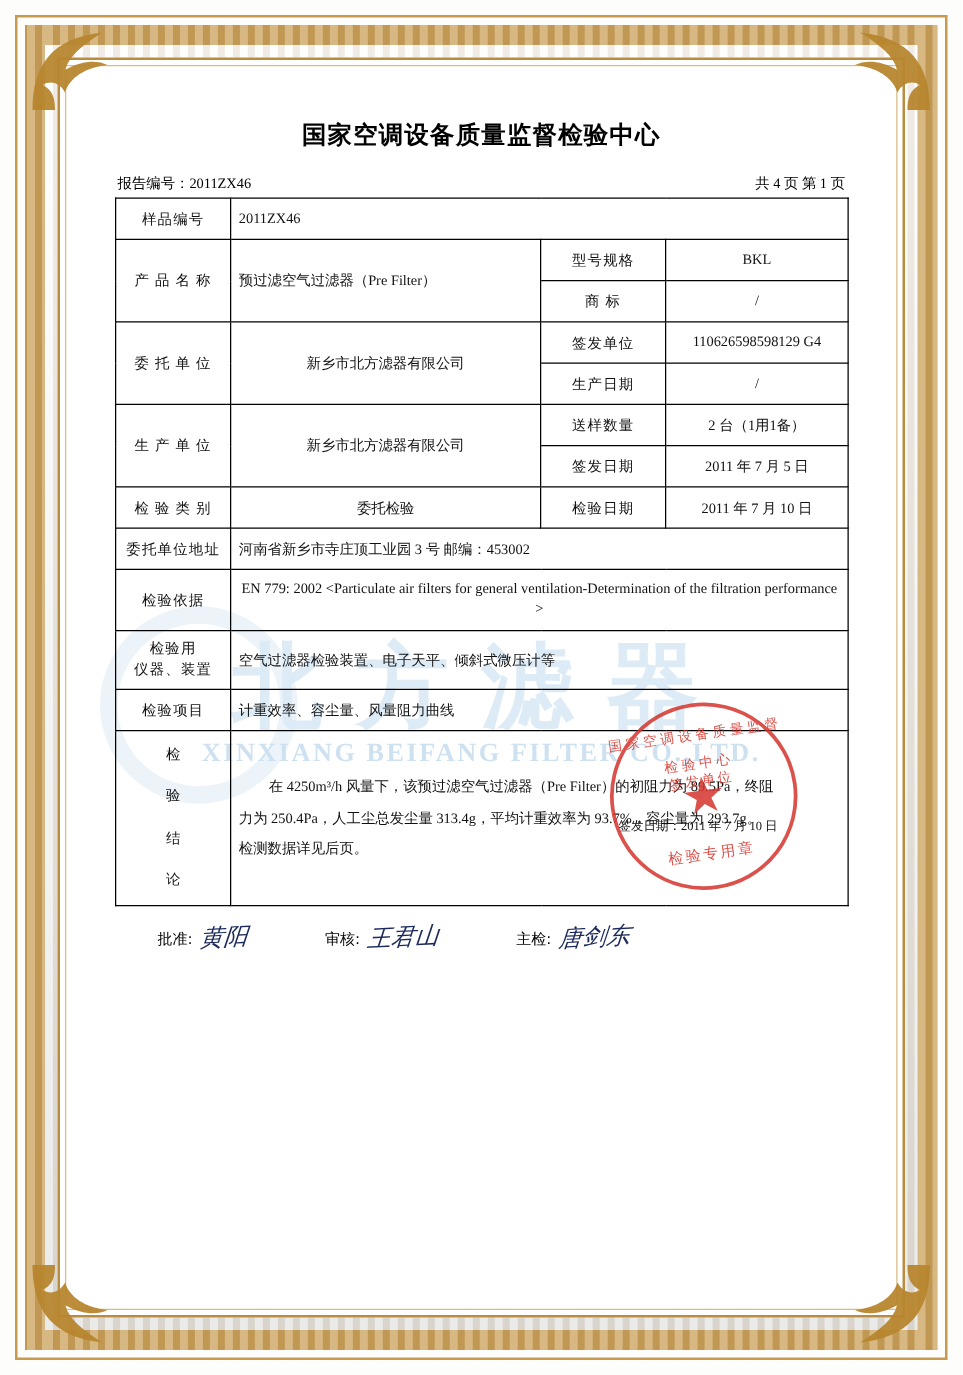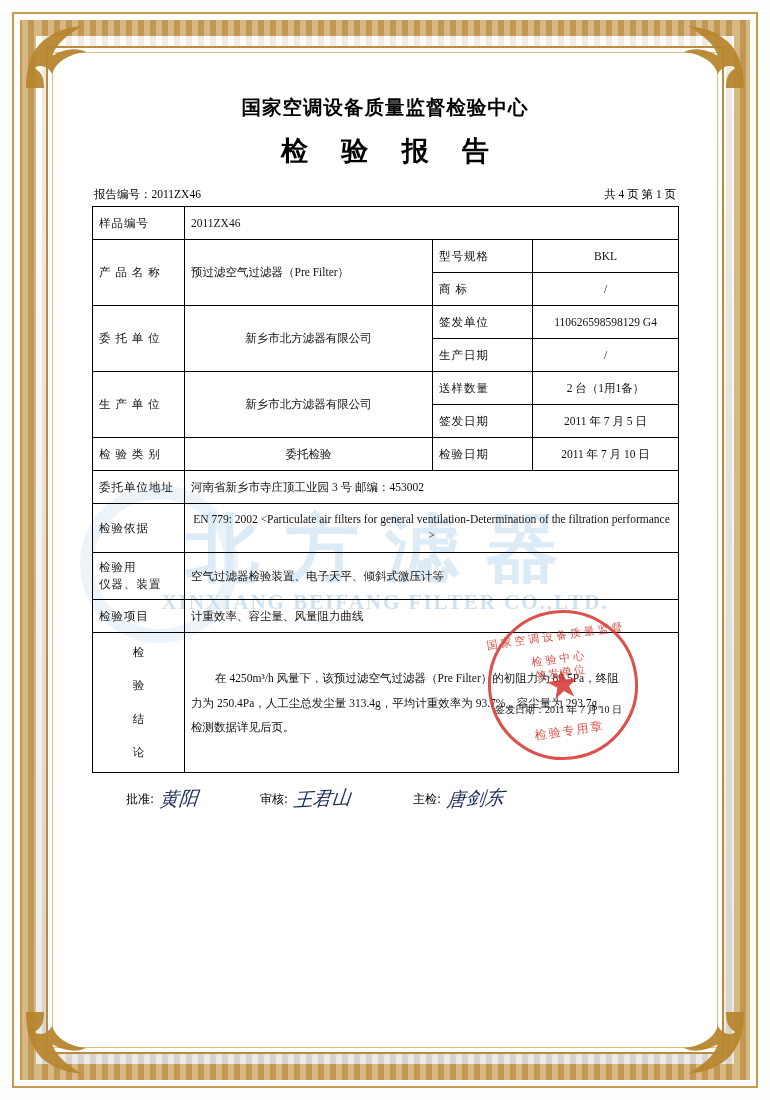--- a/index.html
+++ b/index.html
@@ -150,27 +150,28 @@
   table.report td{
     border:1px solid #000;
     font-size:11.5px;
     font-family:"Liberation Serif",serif;
     padding:3px 6px;
     vertical-align:middle;
     height:26px;
     color:#111;
   }
   .lbl{
-    text-align:left;
+    text-align:center;
     width:92px;
     letter-spacing:1px;
     font-family:"DejaVu Sans",sans-serif;
     font-size:11.5px;
   }
   .lbl2{
+    text-align:center;
     letter-spacing:1px;
     font-family:"DejaVu Sans",sans-serif;
     font-size:11.5px;
   }
   .val{
     text-align:center;
   }
   .val-left{
     text-align:left;
     padding-left:22px;
@@ -303,21 +304,20 @@
 
   <div class="watermark">
     <div class="wm-circle"></div>
     <div class="wm-cn">北方滤器</div>
     <div class="wm-text">XINXIANG BEIFANG FILTER CO.,LTD.</div>
   </div>
 
   <div class="content">
 
     <div class="title-cn">国家空调设备质量监督检验中心</div>
-    <div class="title-main">检 验 报 告</div>
 
     <div class="meta-row">
       <span>报告编号：2011ZX46</span>
       <span>共 4 页 第 1 页</span>
     </div>
 
     <table class="report">
       <colgroup>
         <col style="width:92px">
         <col style="width:248px">

